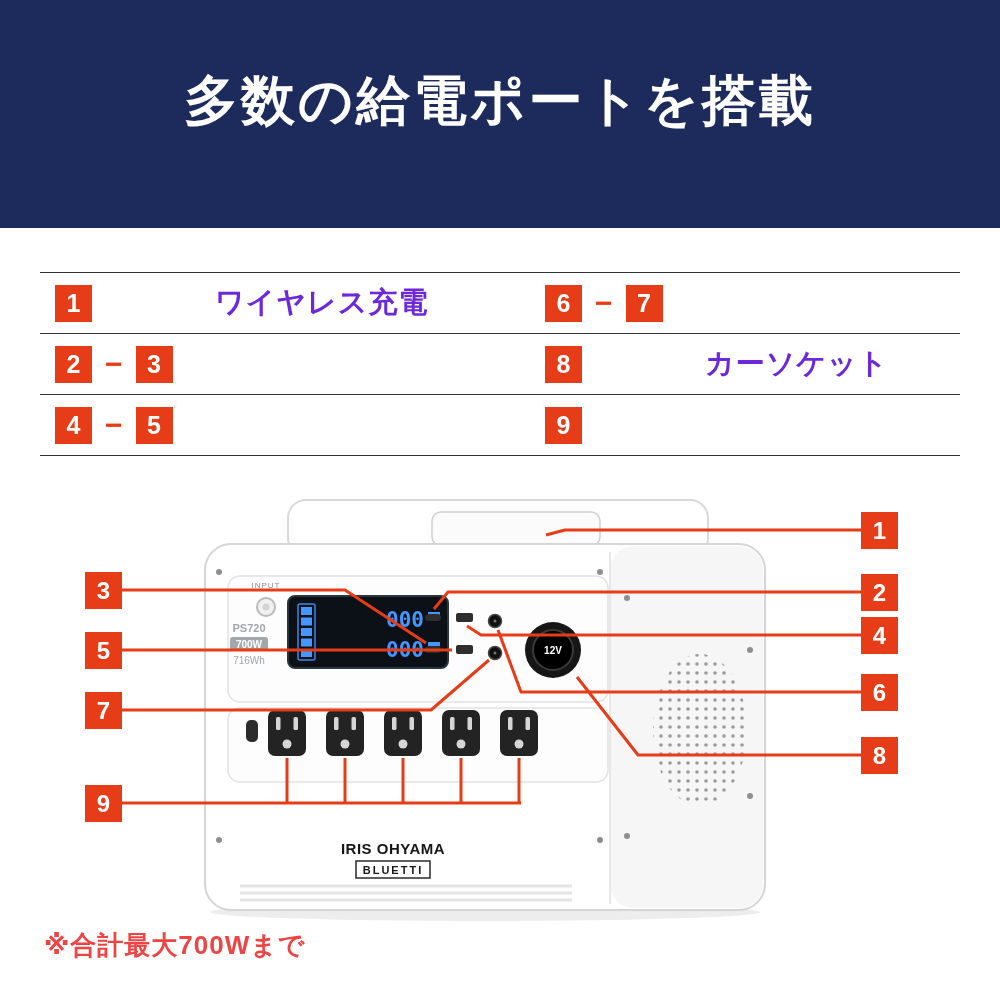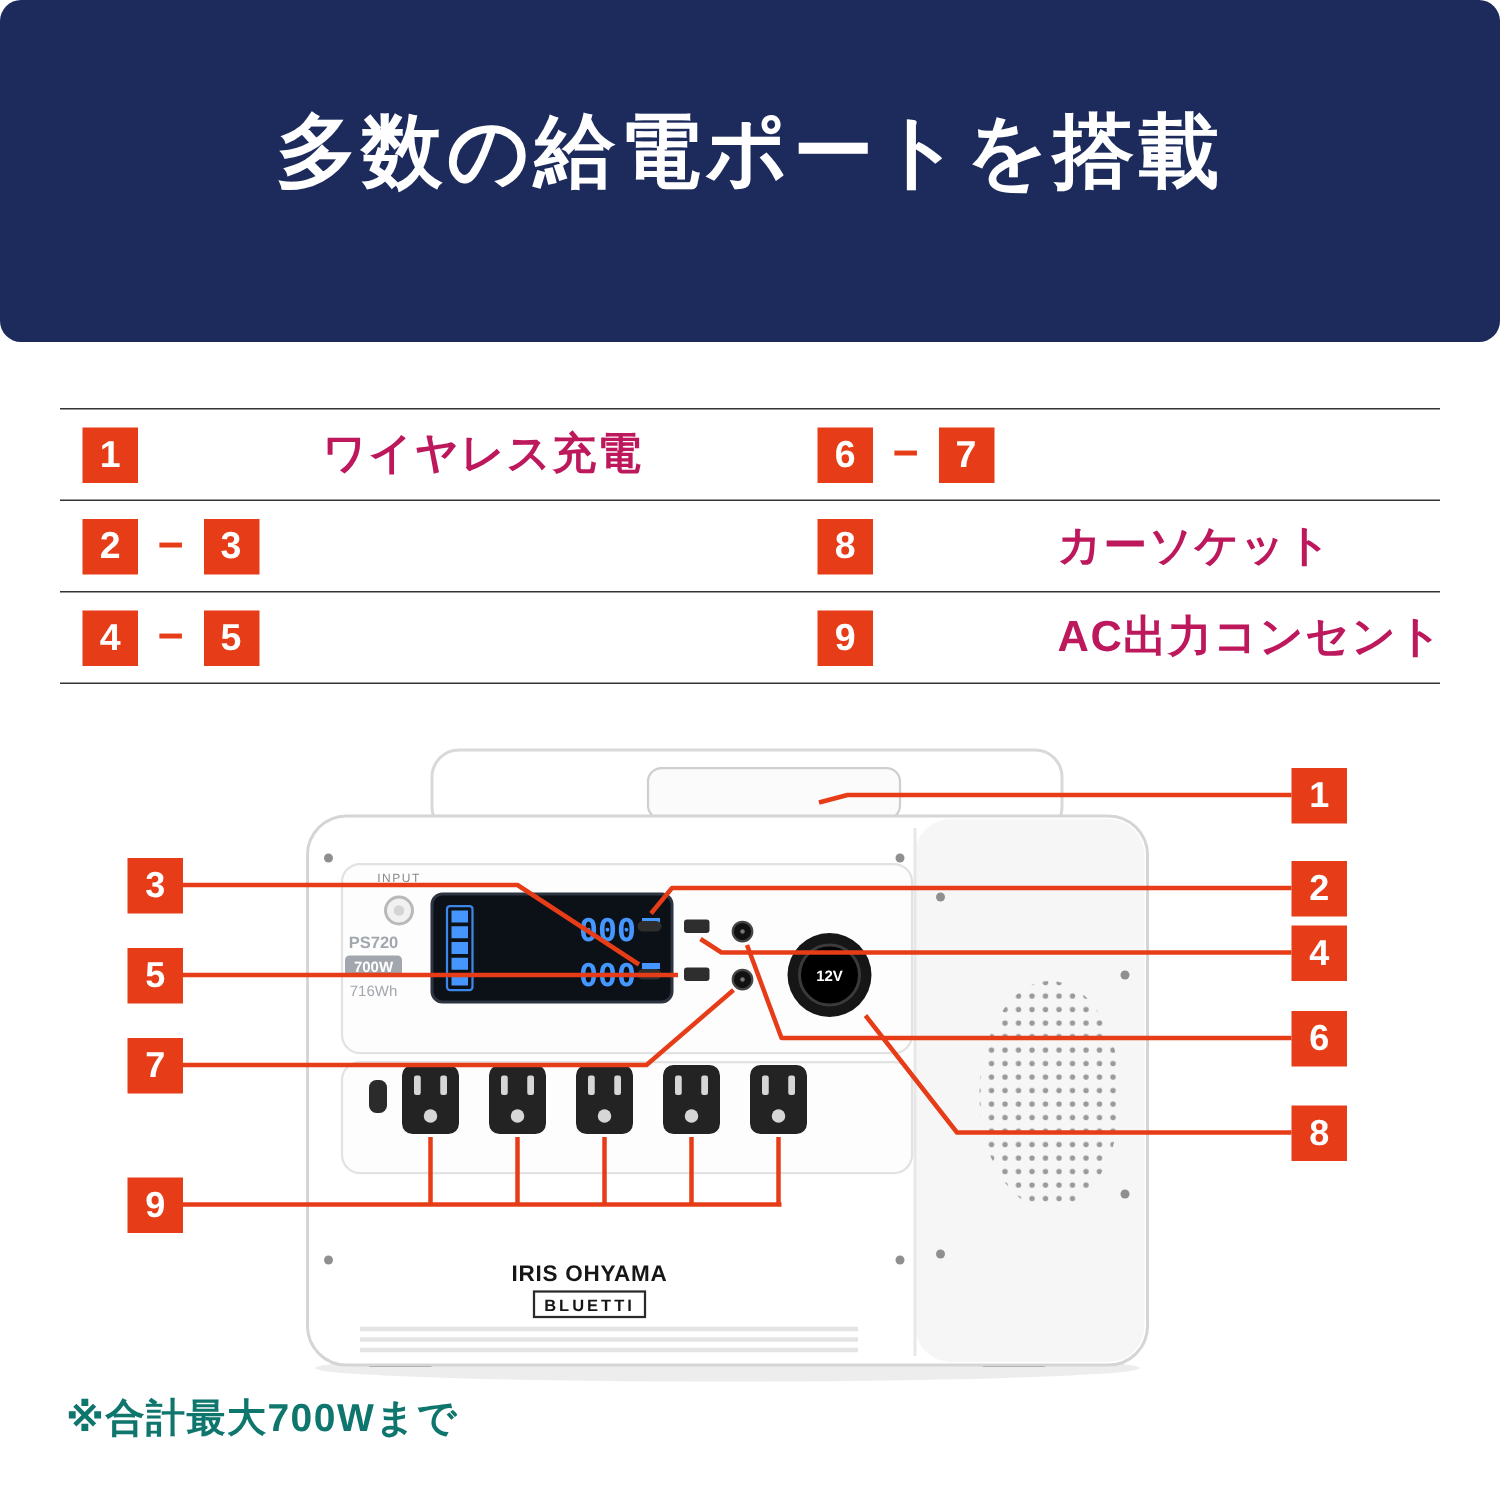--- a/index.html
+++ b/index.html
@@ -5,54 +5,54 @@
   *{margin:0;padding:0;box-sizing:border-box}
   html,body{width:1000px;height:1000px}
   body{
     position:relative;background:#ffffff;overflow:hidden;
     font-family:"Liberation Sans","DejaVu Sans",sans-serif;
     --red:#e63c17; --navy:#1c2b5c;
   }
   
   .banner{
     position:absolute;top:0;left:0;width:1000px;height:228px;
-    background:var(--navy);display:flex;align-items:center;justify-content:center;border-radius:14px;
+    background:var(--navy);display:flex;align-items:center;justify-content:center;
   }
   .banner h1{
     color:#fff;font-size:54px;font-weight:800;letter-spacing:3px;margin-top:-26px;
   }
   
   .legend{
     position:absolute;top:272px;left:40px;width:920px;
     border-bottom:1.5px solid #333;
   }
   .legend-row{display:flex;height:61px;border-top:1.5px solid #333}
   .cell{display:flex;align-items:center;width:460px}
   .cell.left{padding-left:15px}
   .cell.right{padding-left:45px}
   .badges{display:flex;align-items:center;gap:13px;width:160px;flex:0 0 160px}
   .badge{
     width:37px;height:37px;background:var(--red);color:#fff;
     display:flex;align-items:center;justify-content:center;
     font-size:25px;font-weight:700;flex:0 0 37px;
   }
   .dash{color:var(--red);font-size:30px;font-weight:700;line-height:1}
-  .lbl{font-size:29px;font-weight:700;color:#be185d;letter-spacing:1px;white-space:nowrap}
+  .lbl{font-size:29px;font-weight:700;color:#6d28d9;letter-spacing:1px;white-space:nowrap}
   
   .figure{position:absolute;top:480px;left:0;width:1000px;height:470px}
   .figure svg{position:absolute;top:0;left:0}
   .co{
     position:absolute;width:37px;height:37px;background:var(--red);color:#fff;
     display:flex;align-items:center;justify-content:center;
     font-size:24px;font-weight:700;
   }
   
   .footnote{
     position:absolute;left:44px;top:928px;
-    font-size:26px;font-weight:700;color:#0f766e;letter-spacing:1px;
+    font-size:26px;font-weight:700;color:#ef4444;letter-spacing:1px;
   }
 </style>
 </head>
 <body>
 
 <div class="banner">
   <h1>多数の給電ポートを搭載</h1>
 </div>
 
 <div class="legend">
@@ -94,21 +94,20 @@
       <span class="badges">
         <span class="badge">4</span>
         <span class="dash">−</span>
         <span class="badge">5</span>
       </span>
     </div>
     <div class="cell right">
       <span class="badges">
         <span class="badge">9</span>
       </span>
-      <span class="lbl">AC出力コンセント</span>
     </div>
   </div>
 
 </div>
 
 <div class="figure">
 
 <svg viewBox="0 0 1000 470" width="1000" height="470" font-family="&quot;Liberation Sans&quot;,&quot;DejaVu Sans&quot;,sans-serif">
   <defs>
     <pattern id="dots" width="9" height="9" patternUnits="userSpaceOnUse">

